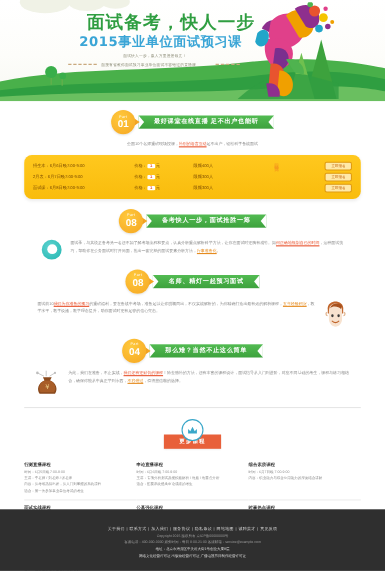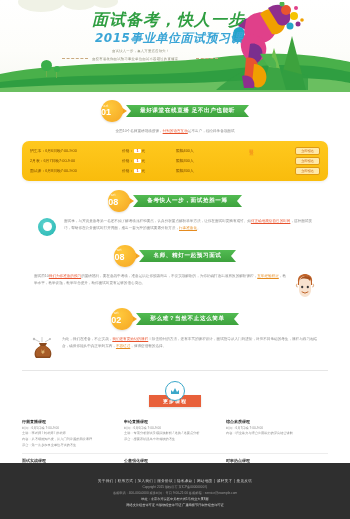--- a/index.html
+++ b/index.html
@@ -18,41 +18,41 @@
   .c1 { width: 46px; height: 20px; left: 18px; top: -8px; }
   .c2 { width: 34px; height: 16px; left: 62px; top: -6px; }
   .c3 { width: 26px; height: 13px; left: 92px; top: -5px; }
   .hill { position:absolute; left:0; bottom:0; width:350px; height:40px; }
   .tree { position:absolute; border-radius:50%; background:#39ae4a; }
   .t1 { width:11px; height:11px; left:41px; top:60px; }
   .t2 { width:6px; height:6px; left:54px; top:66px; }
   .trunk { position:absolute; width:1px; height:7px; background:#6ab04c; }
   .tr1 { left:46px; top:70px; } .tr2 { left:56px; top:71px; }
 
-  .hero-title { position:absolute; left:92px; top:10px; z-index:5;
+  .hero-title { position:absolute; left:79px; top:10px; z-index:5;
     font-size:16px; font-weight:bold; color:#2f9e41; letter-spacing:1px;
-    font-family:"DejaVu Sans", sans-serif; white-space:nowrap;font-style:italic; }
-  .hero-sub { position:absolute; left:95px; top:30px; z-index:5;
+    font-family:"DejaVu Sans", sans-serif; white-space:nowrap; }
+  .hero-sub { position:absolute; left:72px; top:30px; z-index:5;
     font-size:12px; font-weight:bold; color:#3aa5d6; letter-spacing:0.5px;
-    font-family:"DejaVu Sans", sans-serif; white-space:nowrap;font-style:italic; }
+    font-family:"DejaVu Sans", sans-serif; white-space:nowrap; }
   .hero-tag1 { position:absolute; left:112px; top:49px; z-index:5;
     font-size:3.4px; color:#8d8d78; letter-spacing:.2px; white-space:nowrap; }
   .hero-tag2 { position:absolute; left:92px; top:57px; z-index:5;
     font-size:3.4px; color:#8d8d78; letter-spacing:.2px; white-space:nowrap; }
   .dashline { position:absolute; top:58px; height:1px; border-top:1px dashed #c9a97e; z-index:5;}
   .dl-l { left:62px; width:26px; } .dl-r { left:196px; width:22px; }
 
   
   .runner { position:absolute; right:42px; top:2px; width:92px; height:88px; z-index:4; }
 
   
   .part-wrap { display:flex; align-items:center; justify-content:center; gap:0px; }
   .badge { width:22px; height:22px; border-radius:50%;
     background:radial-gradient(circle at 38% 32%, #ffc93c, #f5a623);
-    color:#fff; display:flex; flex-direction:column; justify-content:center;
+    color:#fff; display:flex; flex-direction:column; align-items:center; justify-content:center;
     line-height:1; flex:none; box-shadow:0 1px 2px rgba(0,0,0,.12); position:relative; z-index:3;}
   .badge .p { font-size:3.4px; letter-spacing:.3px; opacity:.95; }
   .badge .n { font-size:9px; font-weight:bold; margin-top:.5px; }
   .tri { width:0;height:0;border-top:4px solid transparent;border-bottom:4px solid transparent;
     border-left:6px solid #f5a623; margin-left:-2px; flex:none; position:relative; z-index:2;}
   .ribbon { height:12px; background:linear-gradient(#52bb52,#3da23d);
     color:#fff; font-size:5.6px; font-weight:bold; letter-spacing:.6px;
     display:flex; align-items:center; justify-content:center; padding:0 14px;
     position:relative; margin-left:-1px; }
   .ribbon:before, .ribbon:after{ content:""; position:absolute; top:0;
@@ -266,21 +266,21 @@
         <path d="M18.5,11 C20,11 20,14 18.2,14" stroke="#e3b894" stroke-width="1.2" fill="none"></path>
         <path d="M6,7 C8,5 14,5 16,8 L17,5 C14,2 8,2 6,7 Z" fill="#a8521f"></path>
       </svg>
     </div>
   </div>
 
   <div style="margin-top:9px;">
     <div class="part-wrap">
       <div class="badge">
         <span class="p">Part</span>
-        <span class="n">02</span>
+        <span class="n">04</span>
       </div>
       <div class="tri"></div>
       <div class="ribbon">那么难？当然不止这么简单</div>
     </div>
 
     <div style="display:flex; align-items:flex-start; gap:6px; margin:6px 30px 0;">
       <svg class="bag" viewBox="0 0 26 24">
         <path d="M4,3 L10,6 M20,3 L15,6 M12,1 L12,6" stroke="#b9b9b9" stroke-width=".7" fill="none"></path>
         <circle cx="4" cy="3" r="1.2" fill="#bdbdbd"></circle>
         <circle cx="20" cy="3" r="1" fill="#bdbdbd"></circle>

